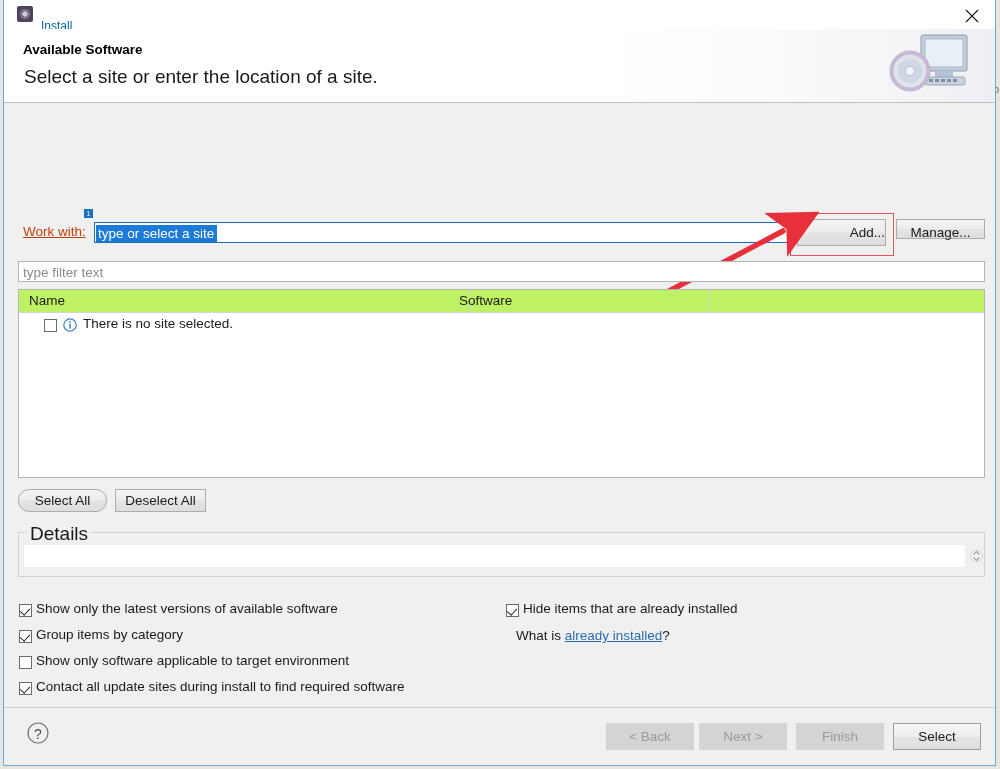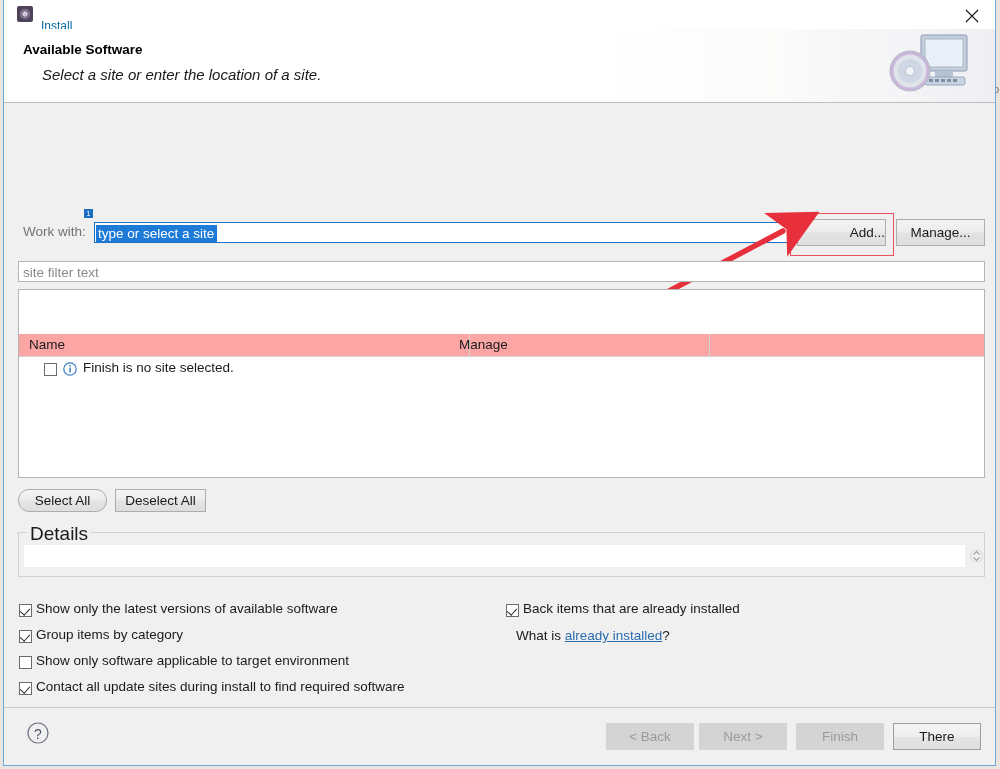--- a/index.html
+++ b/index.html
@@ -64,39 +64,39 @@
     flex: 0 0 74px;
     background: linear-gradient(to right, #ffffff 0%, #ffffff 60%, #fcfbfa 78%, #efeef3 100%);
     border-bottom: 1px solid #bfbfbf;
     overflow: hidden;
   }
   #header-title {
     position: absolute; left: 19px; top: 13px;
     font-size: 13.5px; font-weight: bold; color: #000;
   }
   #header-sub {
-    position: absolute; left: 38px; top: 37px;
-    font-size: 15px; color: #1a1a1a; font-style: italic;
+    position: absolute; left: 20px; top: 37px;
+    font-size: 19px; color: #1a1a1a;
   }
   #banner-img {
     position: absolute; right: 8px; top: -4px;
     width: 112px; height: 78px;
   }
 
   
   #body {
     position: relative;
     flex: 1 1 auto;
     background: #f0f0f0;
   }
 
   
   #workwith-label {
     position: absolute; left: 19px; top: 121px;
-    font-size: 13.5px; color: #737373;
+    font-size: 13.5px; color: #c2410c; text-decoration: underline;
   }
   #workwith-badge {
     position: absolute; left: 80px; top: 106px;
     width: 9px; height: 9px;
     background: #1d6fc1;
     color: #fff;
     font-size: 7px;
     line-height: 9px;
     text-align: center;
   }
@@ -120,21 +120,21 @@
     position: absolute;
     background: linear-gradient(to bottom, #f3f3f3 0%, #ececec 48%, #e3e3e3 52%, #dedede 100%);
     border: 1px solid #adadad;
     font-size: 13.5px;
     color: #1a1a1a;
     text-align: center;
     cursor: default;
     font-family: "Liberation Sans", sans-serif;
   }
   #add-btn   { left: 793px; top: 116px; width: 89px; height: 27px; }
-  #manage-btn{ left: 892px; top: 116px; width: 89px; height: 27px; }
+  #manage-btn{ left: 892px; top: 116px; width: 89px; height: 20px; }
 
   
   #anno-box {
     position: absolute;
     left: 786px; top: 110px;
     width: 104px; height: 43px;
     border: 1.6px solid #e8505b;
     pointer-events: none;
   }
   
@@ -161,22 +161,21 @@
   #tree {
     position: absolute; left: 14px; top: 186px;
     width: 967px; height: 189px;
     background: #ffffff;
     border: 1px solid #b5b5b5;
   }
   #tree-header {
     position: relative;
     height: 23px;
     border-bottom: 1px solid #d4d4d4;
-    background: #fca5a5;
-    margin-top: 44px;
+    background: #bef264;
   }
   .col-head {
     position: absolute; top: 3px;
     font-size: 13.5px; color: #1a1a1a;
   }
   #col-name { left: 10px; }
   #col-version { left: 440px; }
   .col-sep {
     position: absolute; top: 0; width: 1px; height: 23px;
     background: #d4d4d4;
@@ -391,38 +390,38 @@
     <svg id="anno-arrow">
       <defs>
         <marker id="ah" markerWidth="9" markerHeight="9" refX="1.5" refY="4.5" orient="auto">
           <path d="M0,0 L9,4.5 L0,9 L2.2,4.5 z" fill="#e8303c"></path>
         </marker>
       </defs>
       <line x1="424" y1="315" x2="779" y2="128" stroke="#e8303c" stroke-width="5.5" stroke-linecap="round" marker-end="url(#ah)"></line>
     </svg>
 
     <div id="filter-box">
-      <div id="filter-text">site filter text</div>
+      <div id="filter-text">type filter text</div>
     </div>
 
     <div id="tree">
       <div id="tree-header">
         <div class="col-head" id="col-name">Name</div>
         <div class="col-sep" id="sep1"></div>
-        <div class="col-head" id="col-version">Manage</div>
+        <div class="col-head" id="col-version">Software</div>
         <div class="col-sep" id="sep2"></div>
       </div>
       <div id="tree-row">
         <div id="row-check"></div>
         <svg id="row-info" viewBox="0 0 14 14">
           <circle cx="7" cy="7" r="6.2" fill="#ffffff" stroke="#3b7fc4" stroke-width="1.2"></circle>
           <rect x="6.3" y="5.6" width="1.5" height="5" fill="#3b7fc4"></rect>
           <rect x="6.3" y="3.1" width="1.5" height="1.6" fill="#3b7fc4"></rect>
         </svg>
-        <div id="row-label">Finish is no site selected.</div>
+        <div id="row-label">There is no site selected.</div>
       </div>
     </div>
 
     <div class="btn" id="selectall-btn">
       <span style="display:block;line-height:21px;">Select All</span>
     </div>
     <div class="btn" id="deselectall-btn">
       <span style="display:block;line-height:21px;">Deselect All</span>
     </div>
 
@@ -448,31 +447,31 @@
       <span class="cb"></span>
       <span class="opt-label">Show only software applicable to target environment</span>
     </div>
     <div class="opt" id="opt4">
       <span class="cb checked"></span>
       <span class="opt-label">Contact all update sites during install to find required software</span>
     </div>
 
     <div class="opt" id="opt5">
       <span class="cb checked"></span>
-      <span class="opt-label">Back items that are already installed</span>
+      <span class="opt-label">Hide items that are already installed</span>
     </div>
     <div id="whatis">
       <span>What is </span><a href="#">already installed</a><span>?</span>
     </div>
 
     <div id="footer">
       <svg id="help-btn" viewBox="0 0 26 26">
         <circle cx="13" cy="13" r="10" fill="#f0f0f0" stroke="#6b7480" stroke-width="1.2"></circle>
         <text x="13" y="18.5" text-anchor="middle" font-size="14" font-family="Liberation Sans, sans-serif" fill="#4a525c">?</text>
       </svg>
       <div class="fbtn disabled" id="back-btn">&lt; Back</div>
       <div class="fbtn disabled" id="next-btn">Next &gt;</div>
       <div class="fbtn disabled" id="finish-btn">Finish</div>
-      <div class="fbtn enabled" id="cancel-btn">There</div>
+      <div class="fbtn enabled" id="cancel-btn">Select</div>
     </div>
 
   </div>
 </div>
 
 </body></html>

